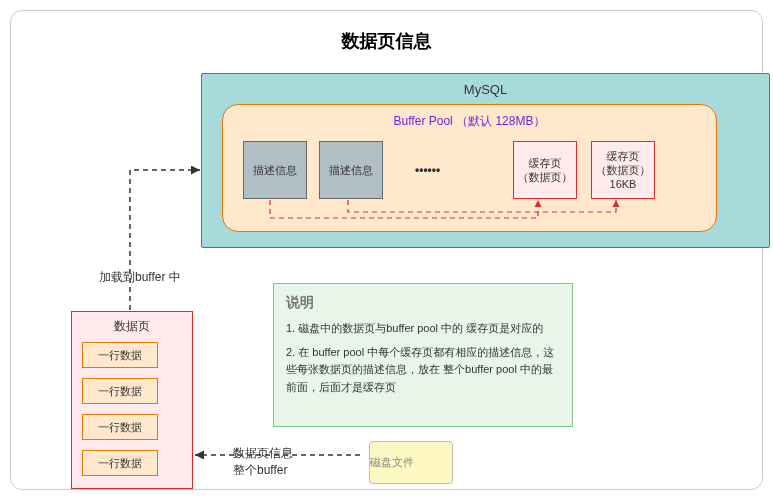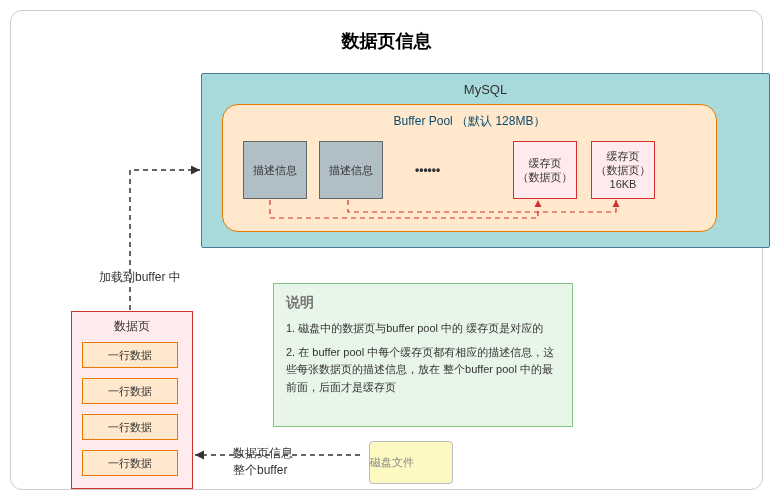--- a/index.html
+++ b/index.html
@@ -2,27 +2,27 @@
 <html><head>
 <meta charset="utf-8">
 <style>
 *{box-sizing:border-box;margin:0;padding:0}
 body{font-family:"Microsoft YaHei",Arial,sans-serif;background:#fff;width:773px;height:500px;position:relative;overflow:hidden}
 .main-container{position:absolute;left:10px;top:10px;width:753px;height:480px;border:1px solid #ccc;border-radius:12px}
 .title{position:absolute;left:0;top:18px;width:100%;text-align:center;font-size:18px;font-weight:bold;color:#000}
 .mysql-box{position:absolute;left:190px;top:62px;width:569px;height:175px;background:#a8dadc;border:1px solid #457b9d;border-radius:2px}
 .mysql-label{text-align:center;font-size:13px;color:#333;margin-top:8px}
 .buffer-pool{position:absolute;left:20px;top:30px;width:495px;height:128px;background:#ffe8cc;border:1.5px solid #e67700;border-radius:16px}
-.bp-label{text-align:center;font-size:12px;color:#0c4a6e;margin-top:8px}
+.bp-label{text-align:center;font-size:12px;color:#6d28d9;margin-top:8px}
 .desc-box{position:absolute;width:64px;height:58px;background:#b0bec5;border:1px solid #666;display:flex;align-items:center;justify-content:center;font-size:11px;color:#333;text-align:center}
 .cache-box{position:absolute;width:64px;height:58px;background:#ffebee;border:1px solid #d32f2f;display:flex;flex-direction:column;align-items:center;justify-content:center;font-size:11px;color:#333;text-align:center;line-height:1.3}
 .dots{position:absolute;font-size:12px;font-weight:bold;color:#333}
 .datapage-box{position:absolute;left:60px;top:300px;width:122px;height:178px;background:#ffebee;border:1px solid #d32f2f}
 .dp-label{text-align:center;font-size:12px;color:#333;margin-top:6px}
-.row-box{position:absolute;left:10px;width:96px;height:26px;background:#ffe8cc;border:1px solid #e67700;display:flex;align-items:center;justify-content:center;font-size:11px;color:#333}
+.row-box{position:absolute;left:10px;width:76px;height:26px;background:#ffe8cc;border:1px solid #e67700;display:flex;align-items:center;justify-content:center;font-size:11px;color:#333}
 .note-box{position:absolute;left:262px;top:272px;width:300px;height:144px;background:#e8f5e9;border:1px solid #81c784;padding:10px 12px}
 .note-title{font-size:14px;font-weight:bold;color:#737373;margin-bottom:8px}
 .note-text{font-size:11px;color:#333;line-height:1.6;margin-bottom:6px}
 .disk-box{position:absolute;left:358px;top:430px;width:84px;height:43px;background:#fef9c3;border:1px solid #bbb;border-radius:4px;display:flex;align-items:center;font-size:11px;color:#888}
 .arrow-label{position:absolute;font-size:12px;color:#333;line-height:1.4}
 svg.arrows{position:absolute;left:0;top:0;width:773px;height:500px;pointer-events:none}
 </style>
 </head>
 <body>
 

